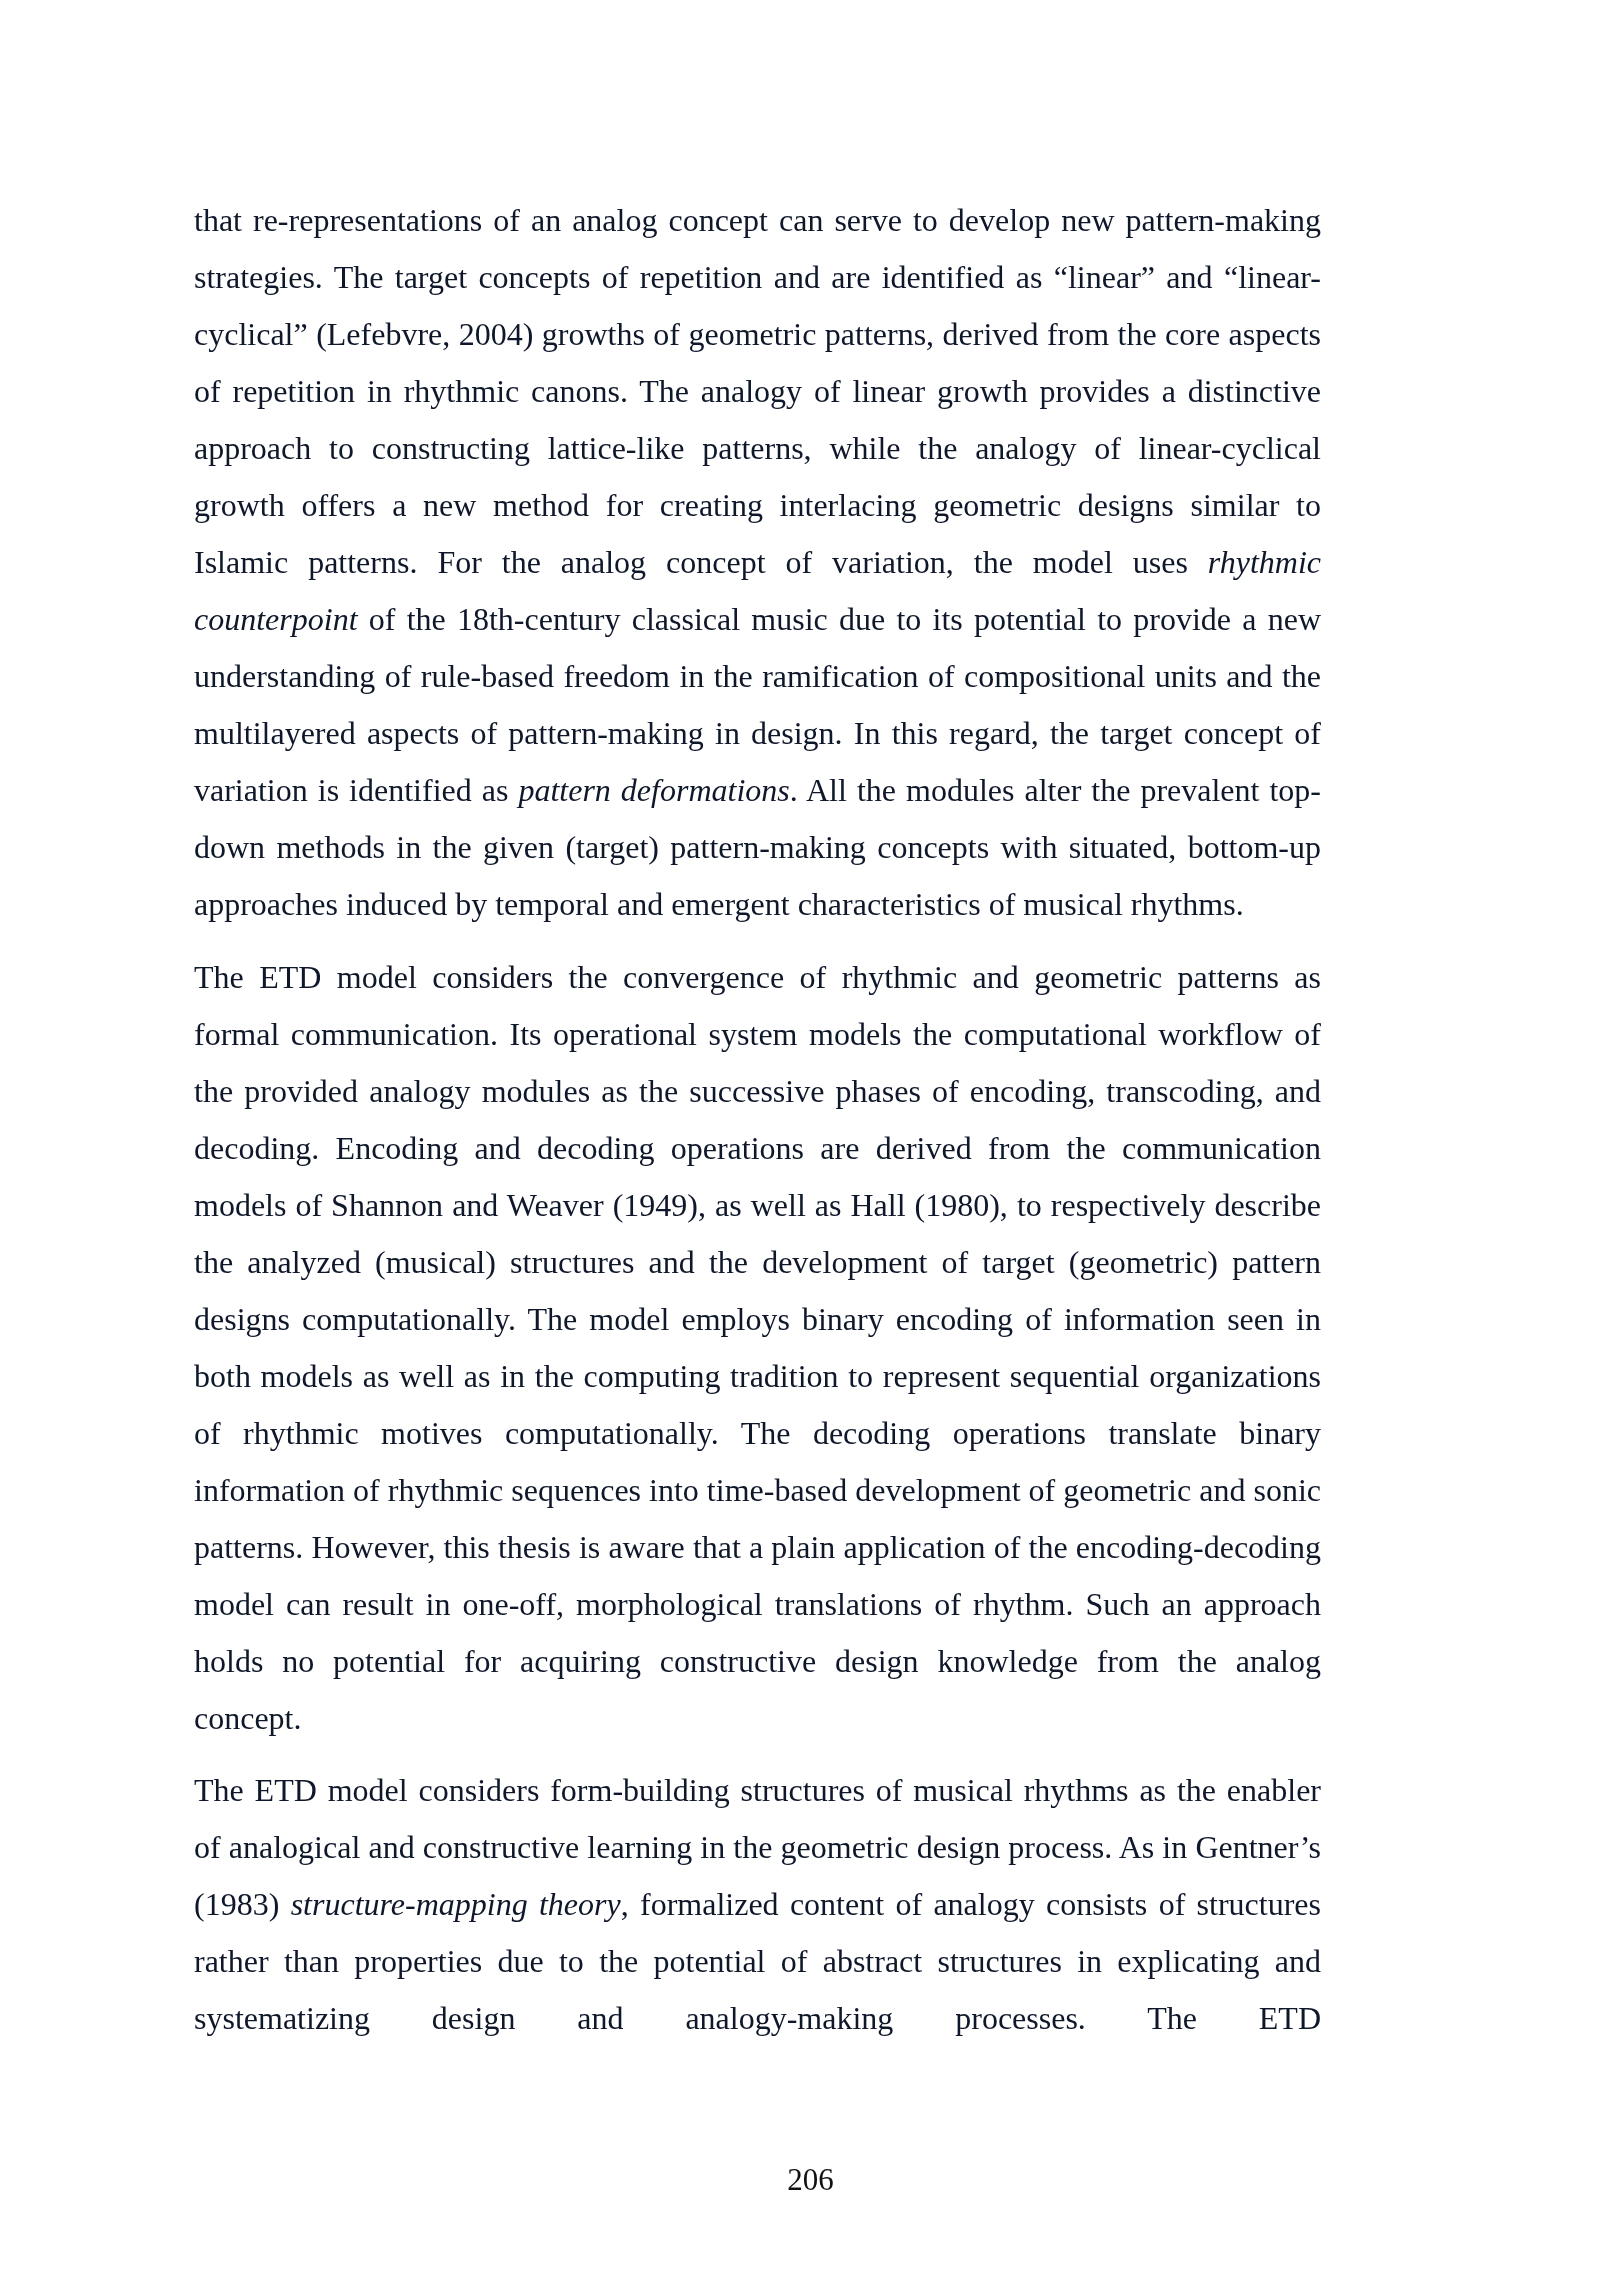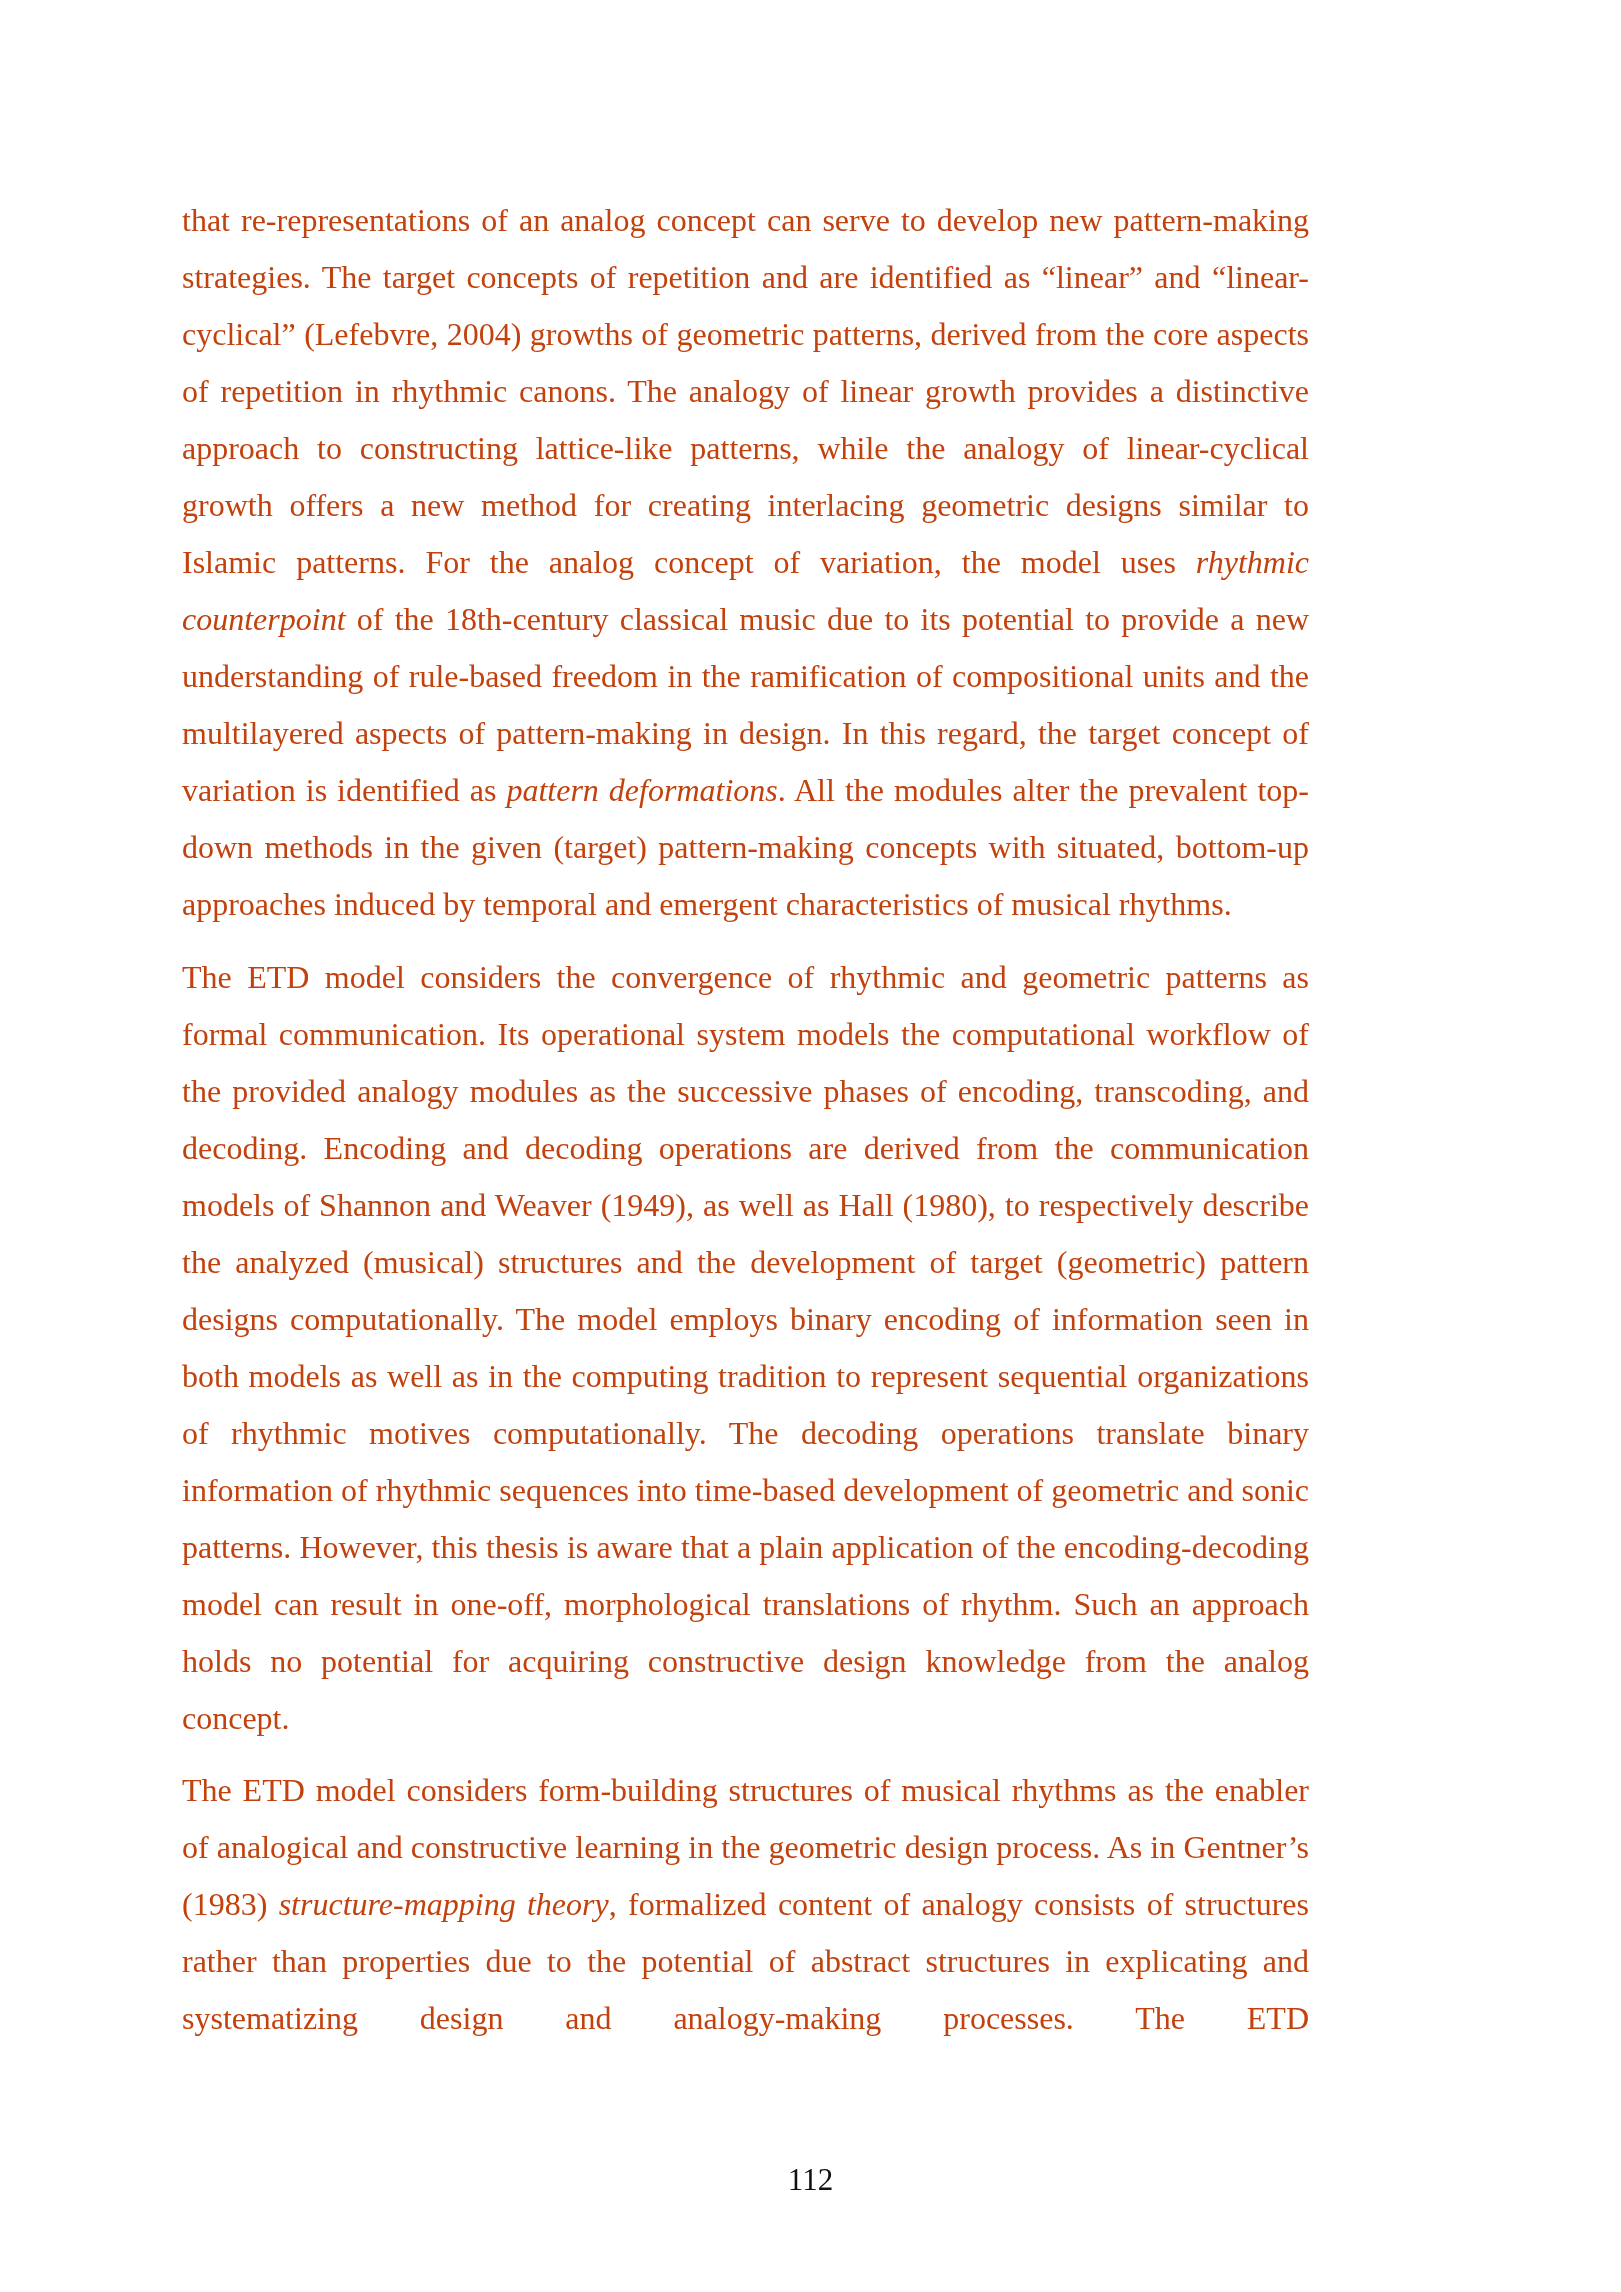--- a/index.html
+++ b/index.html
@@ -1,20 +1,20 @@
 <!DOCTYPE html>
 <html><head>
 <meta charset="utf-8">
 <style>
   html, body { margin: 0; padding: 0; background: #ffffff; }
   body { width: 1621px; height: 2293px; position: relative; overflow: hidden; }
   .page {
-    position: absolute; left: 182px; top: 192px; width: 1127px;
+    position: absolute; left: 194px; top: 192px; width: 1127px;
     font-family: "Liberation Serif", serif; font-size: 32px; line-height: 57px;
-    color: #c2410c; text-align: justify;
+    color: #0f172a; text-align: justify;
   }
   .para { margin: 0 0 15.7px 0; }
   em { font-style: italic; }
   .pagenum {
     position: absolute; left: 0; width: 1621px; top: 2162px; text-align: center;
     font-family: "Liberation Serif", serif; font-size: 31px; color: #111;
   }
 </style>
 </head>
 <body>
@@ -24,14 +24,14 @@
     <span>that re-representations of an analog concept can serve to develop new pattern-making strategies. The target concepts of repetition and are identified as “linear” and “linear-cyclical” (Lefebvre, 2004) growths of geometric patterns, derived from the core aspects of repetition in rhythmic canons. The analogy of linear growth provides a distinctive approach to constructing lattice-like patterns, while the analogy of linear-cyclical growth offers a new method for creating interlacing geometric designs similar to Islamic patterns. For the analog concept of variation, the model uses </span><em>rhythmic counterpoint</em><span> of the 18th-century classical music due to its potential to provide a new understanding of rule-based freedom in the ramification of compositional units and the multilayered aspects of pattern-making in design. In this regard, the target concept of variation is identified as </span><em>pattern deformations</em><span>. All the modules alter the prevalent top-down methods in the given (target) pattern-making concepts with situated, bottom-up approaches induced by temporal and emergent characteristics of musical rhythms.</span>
   </p>
   <p class="para">
     <span>The ETD model considers the convergence of rhythmic and geometric patterns as formal communication. Its operational system models the computational workflow of the provided analogy modules as the successive phases of encoding, transcoding, and decoding. Encoding and decoding operations are derived from the communication models of Shannon and Weaver (1949), as well as Hall (1980), to respectively describe the analyzed (musical) structures and the development of target (geometric) pattern designs computationally. The model employs binary encoding of information seen in both models as well as in the computing tradition to represent sequential organizations of rhythmic motives computationally. The decoding operations translate binary information of rhythmic sequences into time-based development of geometric and sonic patterns. However, this thesis is aware that a plain application of the encoding-decoding model can result in one-off, morphological translations of rhythm. Such an approach holds no potential for acquiring constructive design knowledge from the analog concept.</span>
   </p>
   <p class="para" style="text-align-last: justify;">
     <span>The ETD model considers form-building structures of musical rhythms as the enabler of analogical and constructive learning in the geometric design process. As in Gentner’s (1983) </span><em>structure-mapping theory</em><span>, formalized content of analogy consists of structures rather than properties due to the potential of abstract structures in explicating and systematizing design and analogy-making processes. The ETD</span>
   </p>
 </div>
 
-<div class="pagenum">112</div>
+<div class="pagenum">206</div>
 
 
 </body></html>

